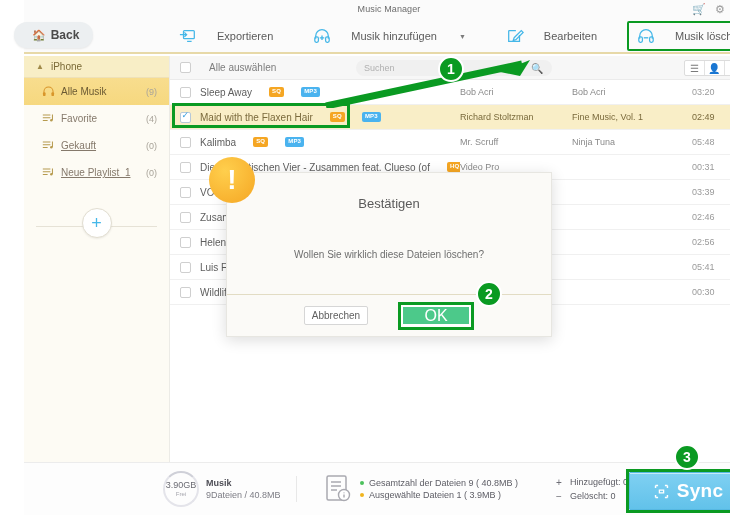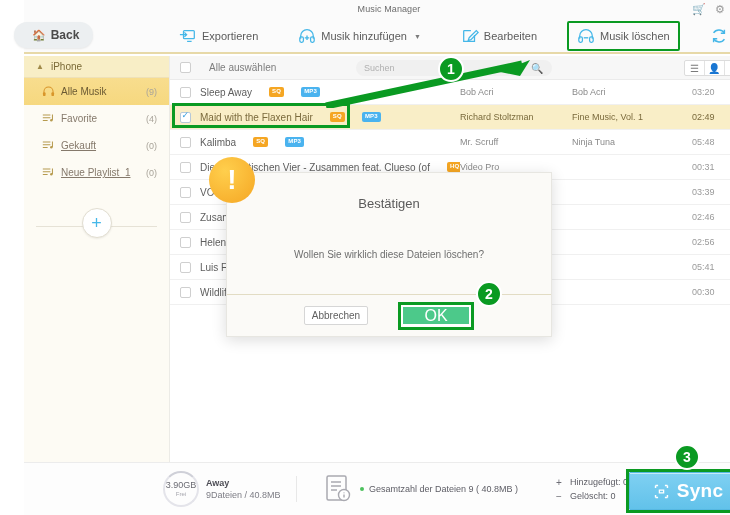--- a/index.html
+++ b/index.html
@@ -40,21 +40,21 @@
     background:#eceff1; border-radius:13px;
     display:flex; align-items:center; gap:5px;
     box-shadow:0 1px 2px rgba(0,0,0,.08);
     cursor:pointer;
   }
   .back-btn .home { color:#3fb3ef; font-size:11px; line-height:1; }
   .back-btn .lbl { font-size:12px; color:#4a4a4a; font-weight:bold; }
 
   .tbitems { position:absolute; left:145px; top:0; right:0; height:36px; display:flex; align-items:center; }
   .tbitem {
-    display:flex; align-items:center; gap:5px;
+    display:flex; align-items:center; gap:20px;
     padding:4px 8px; margin-right:20px; cursor:pointer;
     border:2px solid transparent; border-radius:2px;
     white-space:nowrap;
   }
   .tbitem .lbl { font-size:11px; color:#5b5b5b; }
   .tbitem.hl { border-color:#0a9a22; }
   .tbicon { width:18px; height:18px; color:#45b7e8; flex:0 0 18px; }
   .caret { font-size:7px; color:#7b7b7b; margin-left:2px; }
 
   
@@ -510,38 +510,42 @@
     </div>
   </div>
 
   <div class="statusbar">
     <div class="storage">
       <div class="ring">
         <span class="gb">3.90GB</span>
         <span class="fr">Frei</span>
       </div>
       <div class="stor-txt">
-        <div class="t1">Away</div>
+        <div class="t1">Musik</div>
         <div class="t2">9Dateien / 40.8MB</div>
       </div>
     </div>
     <div class="vdiv"></div>
 
     <div class="filesinfo">
       <svg class="docicon" viewBox="0 0 26 30">
         <rect x="2" y="2" width="19" height="24" rx="1.5" fill="none" stroke="#a9a9b0" stroke-width="1.5"></rect>
         <path d="M6 8h10M6 12h10M6 16h6" stroke="#a9a9b0" stroke-width="1.4"></path>
         <circle cx="19" cy="21" r="5.5" fill="#fff" stroke="#a9a9b0" stroke-width="1.4"></circle>
         <path d="M19 18.6v.6M19 20.4v3" stroke="#a9a9b0" stroke-width="1.4"></path>
       </svg>
       <div class="finfo-lines">
         <div class="fl">
           <span class="dot g"></span>
           <span>Gesamtzahl der Dateien 9 ( 40.8MB )</span>
         </div>
+        <div class="fl">
+          <span class="dot y"></span>
+          <span>Ausgewählte Dateien 1 ( 3.9MB )</span>
+        </div>
       </div>
     </div>
 
     <div class="counts">
       <div class="cl">
         <span class="sign">+</span>
         <span class="ct">Hinzugefügt: 0</span>
       </div>
       <div class="cl">
         <span class="sign">−</span>

